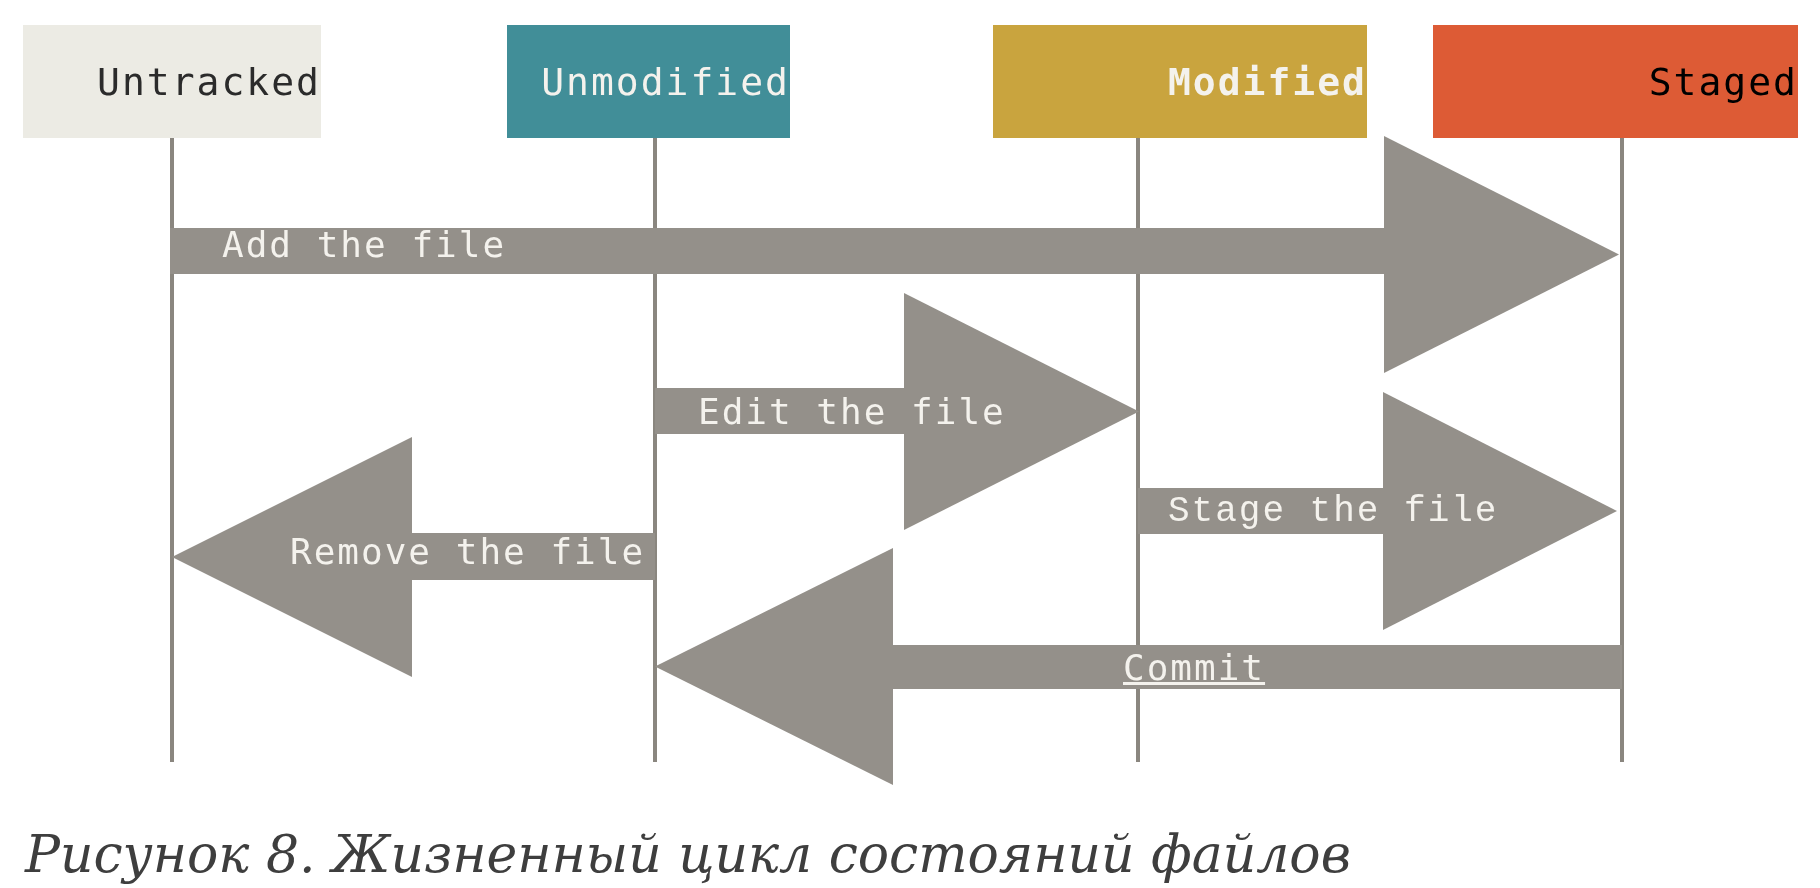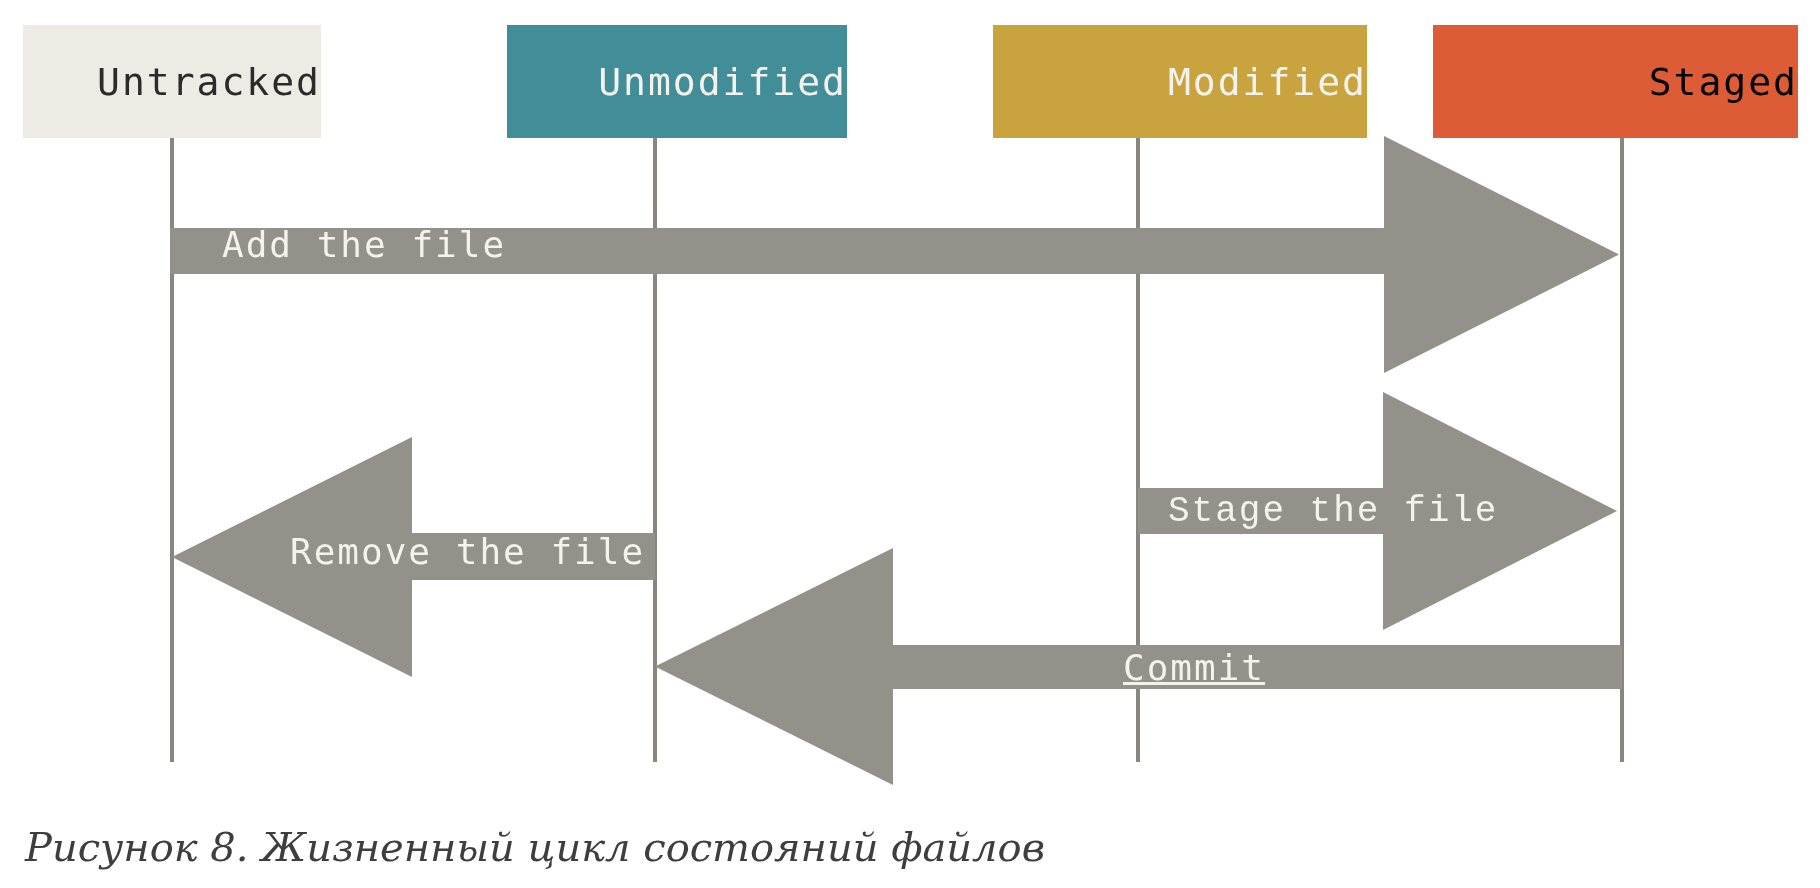--- a/index.html
+++ b/index.html
@@ -21,22 +21,22 @@
     position: absolute;
     top: 25px;
     height: 113px;
     display: flex;
     align-items: center;
     justify-content: flex-end;
     font-size: 38px;
     letter-spacing: 2px;
   }
   .box-untracked  { left: 23px;   width: 298px; }
-  .box-unmodified { left: 507px;  width: 340px; }
-  .box-modified   { left: 993px;  width: 374px; }
+  .box-unmodified { left: 507px;  width: 283px; }
+  .box-modified   { left: 993px;  width: 374px; font-weight: bold; }
   .box-staged     { left: 1433px; width: 365px; }
 
   
   .lifeline {
     position: absolute;
     top: 138px;
     width: 4px;
     height: 624px;
     background: #8A867F;
   }
@@ -98,21 +98,21 @@
   .arrow-commit .arrow-label { left: 468px; top: 97px; height: 44px; text-decoration: underline; }
 
   
   .caption {
     position: absolute;
     left: 25px;
     top: 824px;
     margin: 0;
     font-family: "DejaVu Serif", "Liberation Serif", serif;
     font-style: italic;
-    font-size: 40px;
+    font-size: 52px;
     color: #3E3E3E;
     white-space: nowrap;
   }
 </style>
 </head>
 <body>
 
 <div class="canvas">
 
   <div class="state-box box-untracked" style="background-color: rgb(236, 235, 228); color: rgb(43, 43, 43);">
@@ -132,20 +132,25 @@
   <div class="lifeline line-unmodified"></div>
   <div class="lifeline line-modified"></div>
   <div class="lifeline line-staged"></div>
 
   <div class="arrow arrow-add">
     <div class="shaft"></div>
     <div class="head head-right"></div>
     <span class="arrow-label">Add the file</span>
   </div>
 
+  <div class="arrow arrow-edit">
+    <div class="shaft"></div>
+    <div class="head head-right"></div>
+    <span class="arrow-label">Edit the file</span>
+  </div>
 
   <div class="arrow arrow-stage">
     <div class="shaft"></div>
     <div class="head head-right"></div>
     <span class="arrow-label">Stage the file</span>
   </div>
 
   <div class="arrow arrow-remove">
     <div class="head head-left"></div>
     <div class="shaft"></div>

